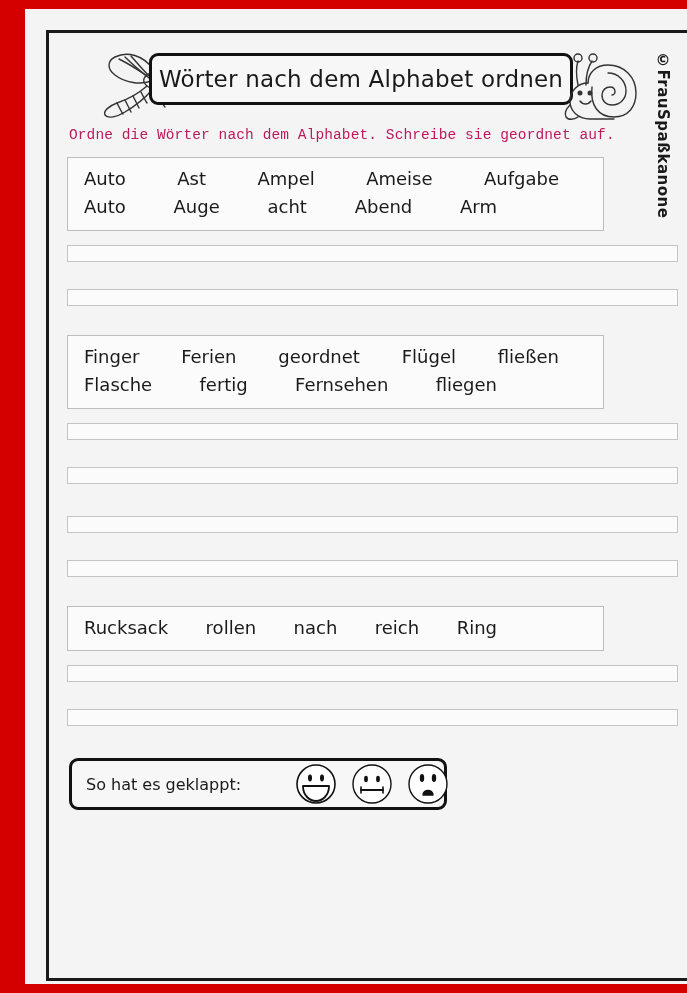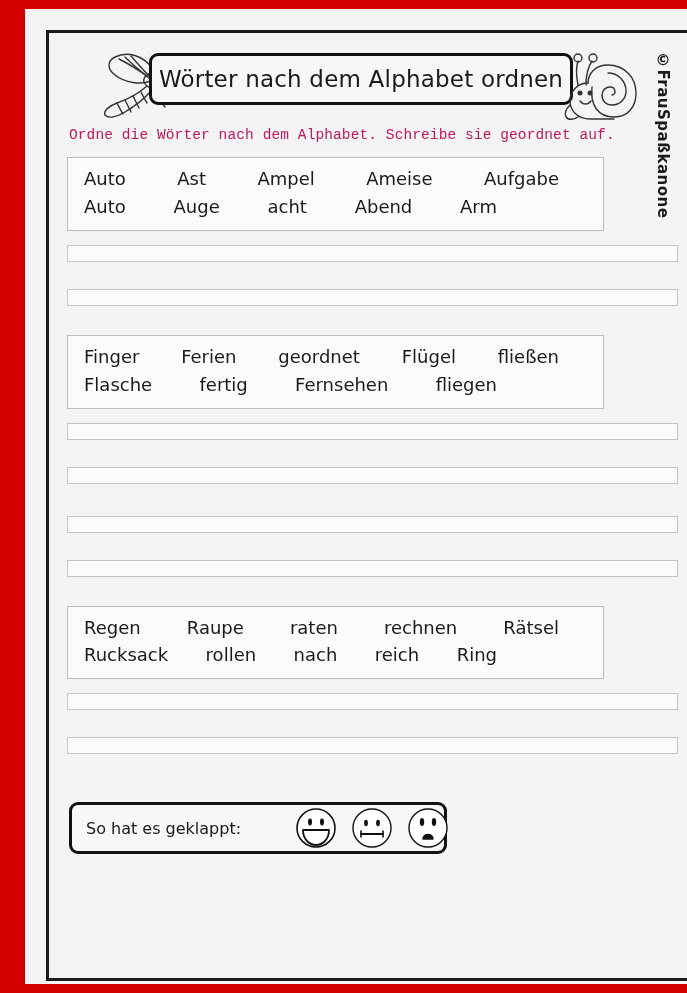--- a/index.html
+++ b/index.html
@@ -128,21 +128,21 @@
     border: 1px solid #c4c4c4;
     background: #fbfbfb;
     margin-left: 4px;
   }
   .writing-line + .writing-line { margin-top: 27px; }
 
   .gap-after { height: 18px; }
 
   
   .footer {
-    margin: 30px 0 0 6px;
+    margin: 14px 0 0 6px;
     width: 378px;
     height: 52px;
     border: 3px solid #111;
     border-radius: 9px;
     background: #f7f7f7;
     display: flex;
     align-items: center;
     padding-left: 14px;
     gap: 44px;
   }
@@ -256,27 +256,20 @@
             </div>
             <div class="group">
               <div class="lines">
                 <div class="writing-line"></div>
                 <div class="writing-line"></div>
               </div>
               <div class="gap-after"></div>
             </div>
             <div class="group">
               <div class="wordbox">
-                <div class="word-row r1">
-                  <span class="word">Regen</span>
-                  <span class="word">Raupe</span>
-                  <span class="word">raten</span>
-                  <span class="word">rechnen</span>
-                  <span class="word">Rätsel</span>
-                </div>
                 <div class="word-row r2">
                   <span class="word">Rucksack</span>
                   <span class="word">rollen</span>
                   <span class="word">nach</span>
                   <span class="word">reich</span>
                   <span class="word">Ring</span>
                 </div>
               </div>
               <div class="lines">
                 <div class="writing-line"></div>

